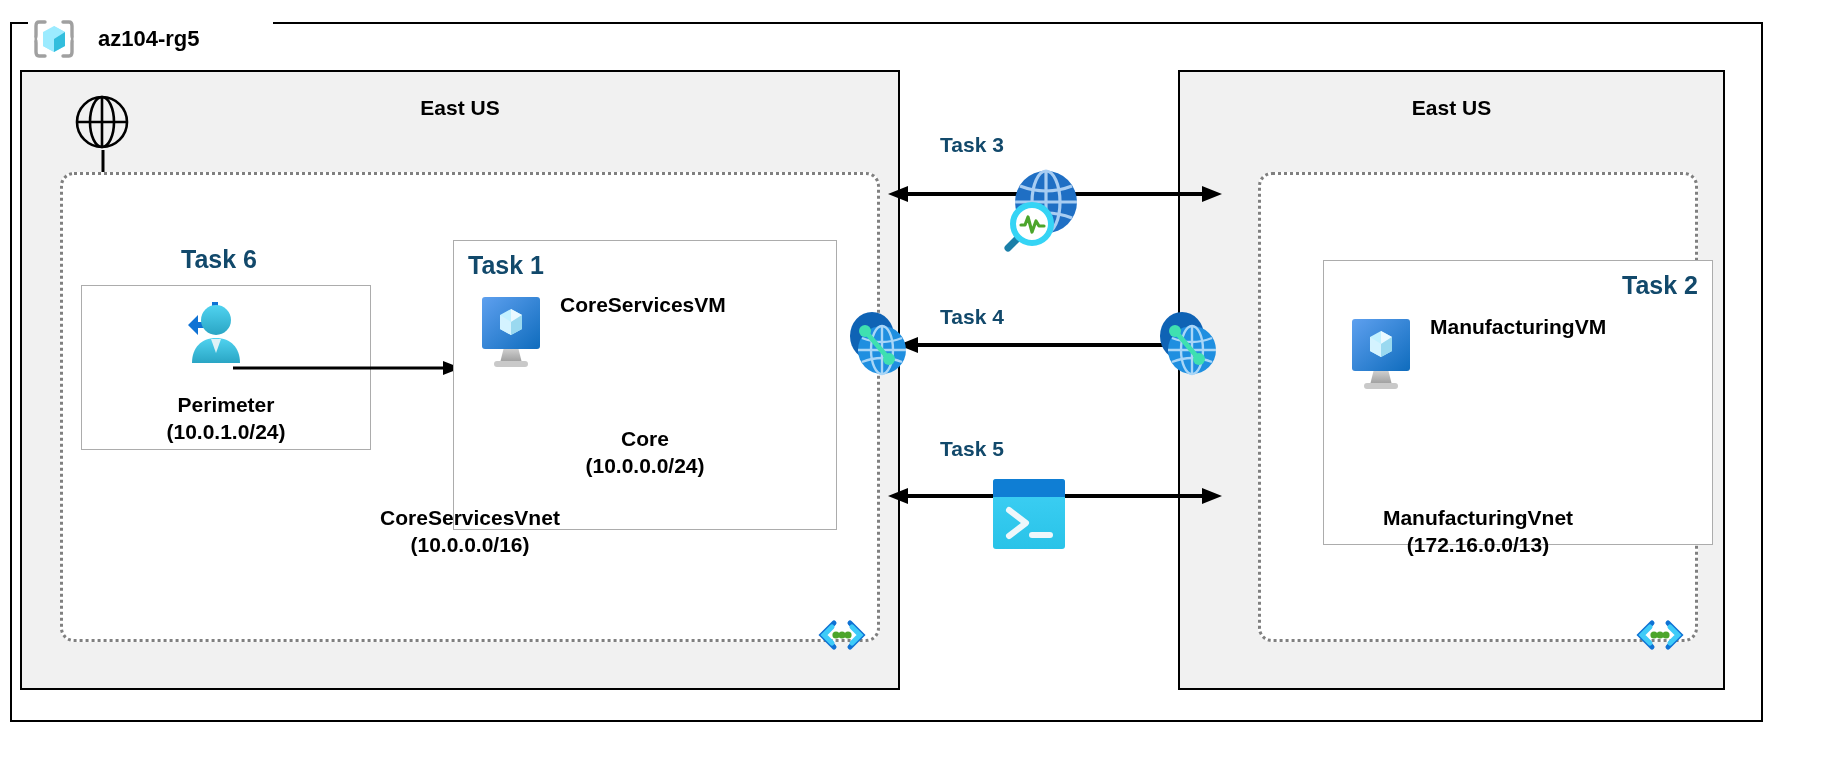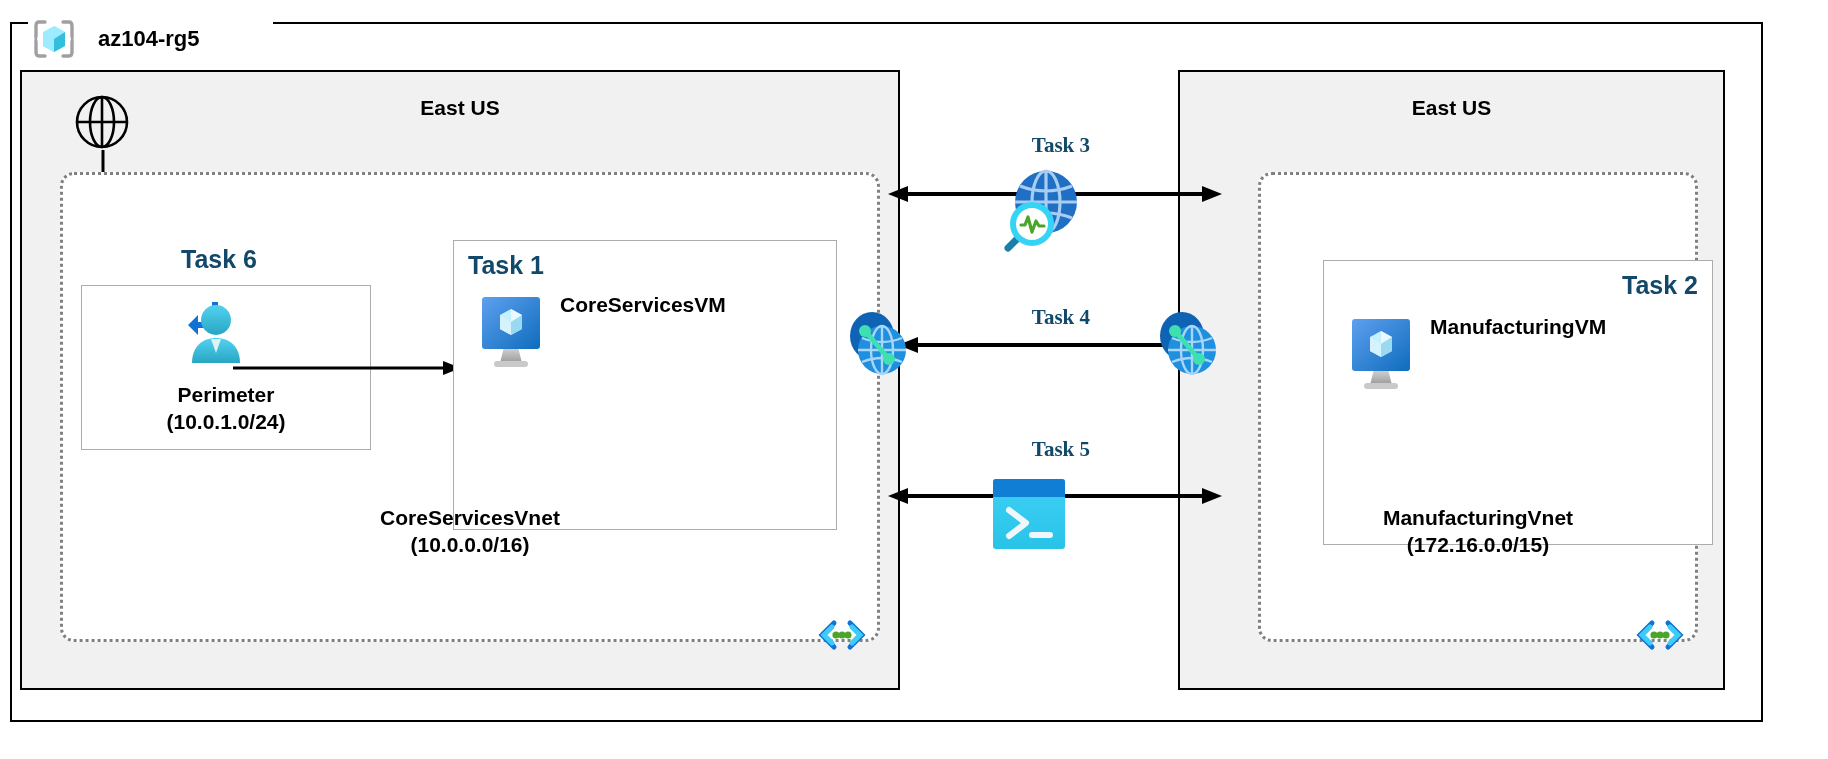--- a/index.html
+++ b/index.html
@@ -37,26 +37,26 @@
   .subnet-mfg{left:62px;top:85px;width:390px;height:285px;}
 
   .task-label{position:absolute;font-size:25px;font-weight:bold;color:#12496b;white-space:nowrap;}
 
   .subnet-caption{position:absolute;left:0;right:0;text-align:center;font-size:21px;
                   font-weight:bold;color:#000;line-height:1.28;}
 
   .vm-row{position:absolute;display:flex;gap:14px;}
   .vm-name{font-size:21px;font-weight:bold;color:#000;white-space:nowrap;}
 
-  .peri-caption{position:absolute;left:0;right:0;top:96px;text-align:center;
+  .peri-caption{position:absolute;left:0;right:0;top:106px;text-align:center;
                 font-size:21px;font-weight:bold;color:#000;line-height:1.28;}
 
   
   .center-task{position:absolute;font-size:21px;font-weight:bold;color:#12496b;
-               text-align:right;white-space:nowrap;font-family:Liberation Serif, serif;}
+               text-align:left;white-space:nowrap;}
 
   svg{display:block;overflow:visible;}
   .abs{position:absolute;}
 </style>
 </head>
 <body>
 
 <div id="stage">
 
   <div class="rg-frame"></div>
@@ -147,20 +147,24 @@
               <rect x="6" y="4" width="58" height="52" rx="3" fill="url(#gVM1)"></rect>
               <path d="M35 16 L46 22 L46 36 L35 42 L24 36 L24 22 Z" fill="#c3f1ff"></path>
               <path d="M35 16 L46 22 L35 29 Z" fill="#eaf9ff"></path>
               <path d="M35 29 L46 22 L46 36 L35 42 Z" fill="#9ad9f0"></path>
               <path d="M24 22 L35 29 L35 42 L24 36 Z" fill="#d4f3ff"></path>
             </svg>
           </span>
           <span class="vm-name">CoreServicesVM</span>
         </div>
 
+        <div class="subnet-caption" style="top:185px;">
+          <span>Core</span><br>
+          <span>(10.0.0.0/24)</span>
+        </div>
       </div>
 
       <div class="vnet-name vnet-name-left">
         <span>CoreServicesVnet</span><br>
         <span>(10.0.0.0/16)</span>
       </div>
 
       <div class="vnet-corner">
         <svg width="50" height="36" viewBox="0 0 50 36">
           <path d="M17 6 L5 18 L17 30" fill="none" stroke="#0f72d4" stroke-width="5" stroke-linecap="round"></path>
@@ -205,21 +209,21 @@
               <path d="M24 22 L35 29 L35 42 L24 36 Z" fill="#d4f3ff"></path>
             </svg>
           </span>
           <span class="vm-name">ManufacturingVM</span>
         </div>
 
       </div>
 
       <div class="vnet-name vnet-name-right">
         <span>ManufacturingVnet</span><br>
-        <span>(172.16.0.0/15)</span>
+        <span>(172.16.0.0/13)</span>
       </div>
 
       <div class="vnet-corner">
         <svg width="50" height="36" viewBox="0 0 50 36">
           <path d="M17 6 L5 18 L17 30" fill="none" stroke="#0f72d4" stroke-width="5" stroke-linecap="round"></path>
           <path d="M15 10 L7 18 L15 26" fill="none" stroke="#3ecbf8" stroke-width="5" stroke-linecap="round"></path>
           <path d="M33 6 L45 18 L33 30" fill="none" stroke="#0f72d4" stroke-width="5" stroke-linecap="round"></path>
           <path d="M35 10 L43 18 L35 26" fill="none" stroke="#3ecbf8" stroke-width="5" stroke-linecap="round"></path>
           <circle cx="19" cy="18" r="3.6" fill="#4ca52b"></circle>
           <circle cx="25" cy="18" r="3.6" fill="#4ca52b"></circle>

